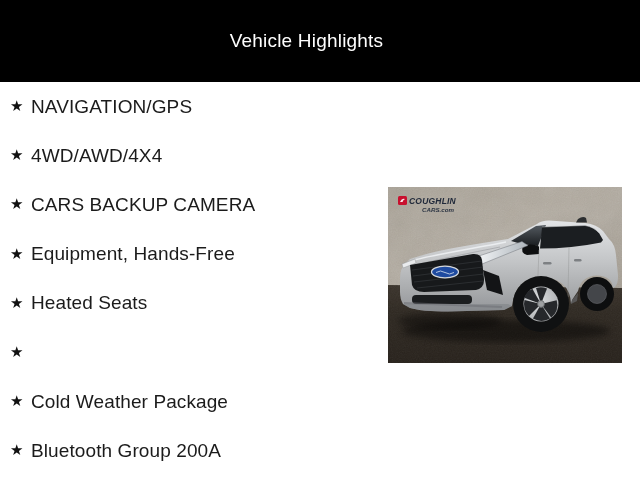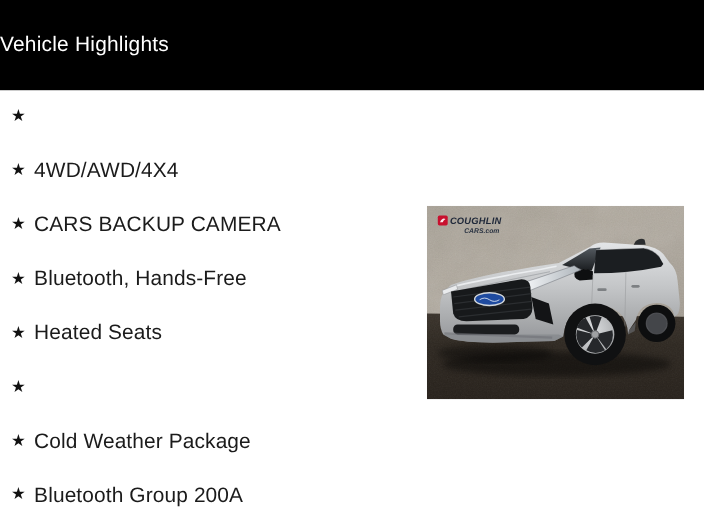--- a/index.html
+++ b/index.html
@@ -6,21 +6,21 @@
   body{
     width:640px;height:480px;overflow:hidden;background:#ffffff;
     font-family:"Liberation Sans","DejaVu Sans",sans-serif;
     position:relative;
   }
   .stage{position:absolute;inset:0;width:640px;height:480px;}
 
   
   .header{
     position:absolute;left:0;top:0;width:640px;height:82px;background:#000000;
-    display:flex;align-items:center;justify-content:flex-start;
+    display:flex;align-items:center;justify-content:center;
     box-sizing:border-box;padding-right:27px;
   }
   .header-title{
     color:#ffffff;font-size:19px;letter-spacing:.2px;font-weight:400;
   }
 
   
   .feature-list{
     position:absolute;left:0;top:82px;margin:0;padding:0;list-style:none;width:380px;
   }
@@ -47,32 +47,33 @@
 
 <div class="stage">
 
   <div class="header">
     <span class="header-title">Vehicle Highlights</span>
   </div>
 
   <ul class="feature-list">
     <li class="feature-item">
       <span class="star">★</span>
+      <span class="feature-label">NAVIGATION/GPS</span>
     </li>
     <li class="feature-item">
       <span class="star">★</span>
       <span class="feature-label">4WD/AWD/4X4</span>
     </li>
     <li class="feature-item">
       <span class="star">★</span>
       <span class="feature-label">CARS BACKUP CAMERA</span>
     </li>
     <li class="feature-item">
       <span class="star">★</span>
-      <span class="feature-label">Bluetooth, Hands-Free</span>
+      <span class="feature-label">Equipment, Hands-Free</span>
     </li>
     <li class="feature-item">
       <span class="star">★</span>
       <span class="feature-label">Heated Seats</span>
     </li>
     <li class="feature-item">
       <span class="star">★</span>
     </li>
     <li class="feature-item">
       <span class="star">★</span>

